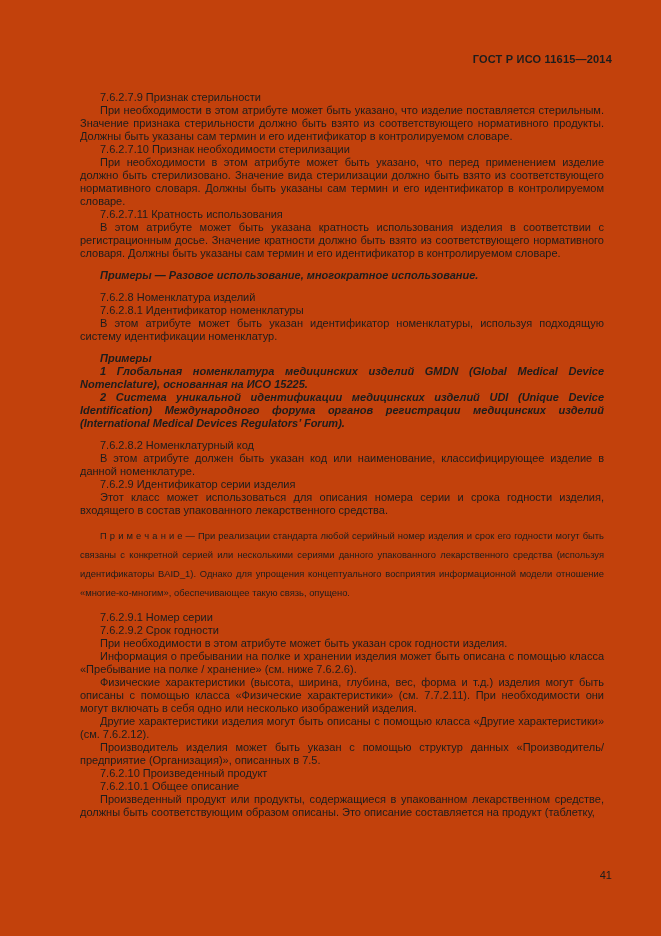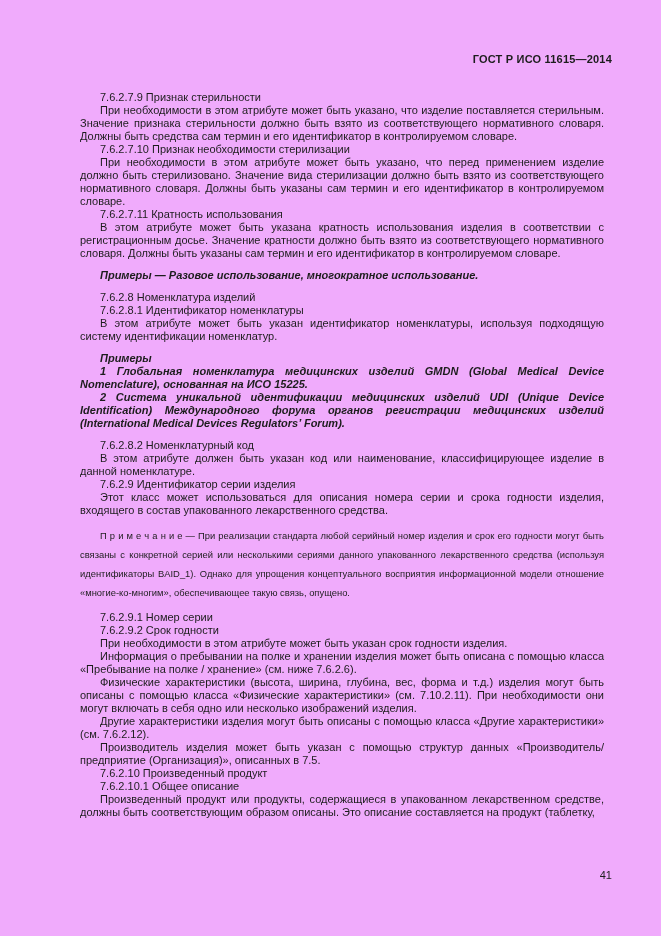--- a/index.html
+++ b/index.html
@@ -1,21 +1,21 @@
 <!DOCTYPE html>
 <html><head>
 <meta charset="utf-8">
 <style>
   * { box-sizing: border-box; }
   html, body { margin: 0; padding: 0; background: #ffffff; }
   .page {
     position: relative;
     width: 661px;
     height: 936px;
-    background: #f0abfc;
+    background: #c2410c;
     font-family: "Liberation Sans", sans-serif;
     color: #1d1d1d;
     overflow: hidden;
   }
   .header {
     position: absolute;
     top: 53px;
     left: 88px;
     width: 524px;
     text-align: right;
@@ -50,42 +50,42 @@
 </style>
 </head>
 <body>
 
 <div class="page">
   <div class="header">
     <span>ГОСТ Р ИСО 11615—2014</span>
   </div>
   <div class="content">
       <p class="para heading">7.6.2.7.9 Признак стерильности</p>
-      <p class="para body">При необходимости в этом атрибуте может быть указано, что изделие поставляется стерильным. Значение признака стерильности должно быть взято из соответствующего нормативного словаря. Должны быть средства сам термин и его идентификатор в контролируемом словаре.</p>
+      <p class="para body">При необходимости в этом атрибуте может быть указано, что изделие поставляется стерильным. Значение признака стерильности должно быть взято из соответствующего нормативного продукты. Должны быть указаны сам термин и его идентификатор в контролируемом словаре.</p>
       <p class="para heading">7.6.2.7.10 Признак необходимости стерилизации</p>
       <p class="para body">При необходимости в этом атрибуте может быть указано, что перед применением изделие должно быть стерилизовано. Значение вида стерилизации должно быть взято из соответствующего нормативного словаря. Должны быть указаны сам термин и его идентификатор в контролируемом словаре.</p>
       <p class="para heading">7.6.2.7.11 Кратность использования</p>
       <p class="para body">В этом атрибуте может быть указана кратность использования изделия в соответствии с регистрационным досье. Значение кратности должно быть взято из соответствующего нормативного словаря. Должны быть указаны сам термин и его идентификатор в контролируемом словаре.</p>
       <p class="para example grp-start grp-end">Примеры — Разовое использование, многократное использование.</p>
       <p class="para heading">7.6.2.8 Номенклатура изделий</p>
       <p class="para heading">7.6.2.8.1 Идентификатор номенклатуры</p>
       <p class="para body">В этом атрибуте может быть указан идентификатор номенклатуры, используя подходящую систему идентификации номенклатур.</p>
       <p class="para example grp-start">Примеры</p>
       <p class="para example">1 Глобальная номенклатура медицинских изделий GMDN (Global Medical Device Nomenclature), основанная на ИСО 15225.</p>
       <p class="para example grp-end">2 Система уникальной идентификации медицинских изделий UDI (Unique Device Identification) Международного форума органов регистрации медицинских изделий (International Medical Devices Regulators’ Forum).</p>
       <p class="para heading">7.6.2.8.2 Номенклатурный код</p>
       <p class="para body">В этом атрибуте должен быть указан код или наименование, классифицирующее изделие в данной номенклатуре.</p>
       <p class="para heading">7.6.2.9 Идентификатор серии изделия</p>
       <p class="para body">Этот класс может использоваться для описания номера серии и срока годности изделия, входящего в состав упакованного лекарственного средства.</p>
       <p class="para note grp-start grp-end">П р и м е ч а н и е — При реализации стандарта любой серийный номер изделия и срок его годности могут быть связаны с конкретной серией или несколькими сериями данного упакованного лекарственного средства (используя идентификаторы BAID_1).  Однако для упрощения концептуального восприятия информационной модели отношение «многие-ко-многим», обеспечивающее такую связь, опущено.</p>
       <p class="para heading">7.6.2.9.1 Номер серии</p>
       <p class="para heading">7.6.2.9.2 Срок годности</p>
       <p class="para body">При необходимости в этом атрибуте может быть указан срок годности изделия.</p>
       <p class="para body">Информация о пребывании на полке и хранении изделия может быть описана с помощью класса «Пребывание на полке / хранение» (см. ниже 7.6.2.6).</p>
-      <p class="para body">Физические характеристики (высота, ширина, глубина, вес, форма и т.д.) изделия могут быть описаны с помощью класса «Физические характеристики» (см. 7.10.2.11). При необходимости они могут включать в себя одно или несколько изображений изделия.</p>
+      <p class="para body">Физические характеристики (высота, ширина, глубина, вес, форма и т.д.) изделия могут быть описаны с помощью класса «Физические характеристики» (см. 7.7.2.11). При необходимости они могут включать в себя одно или несколько изображений изделия.</p>
       <p class="para body">Другие характеристики изделия могут быть описаны с помощью класса «Другие характеристики» (см. 7.6.2.12).</p>
       <p class="para body">Производитель изделия может быть указан с помощью структур данных «Производитель/предприятие (Организация)», описанных в 7.5.</p>
       <p class="para heading">7.6.2.10 Произведенный продукт</p>
       <p class="para heading">7.6.2.10.1 Общее описание</p>
       <p class="para body">Произведенный продукт или продукты, содержащиеся в упакованном лекарственном средстве, должны быть соответствующим образом описаны. Это описание составляется на продукт (таблетку,</p>
     </div>
   <div class="footer">
     <span>41</span>
   </div>
 </div>

